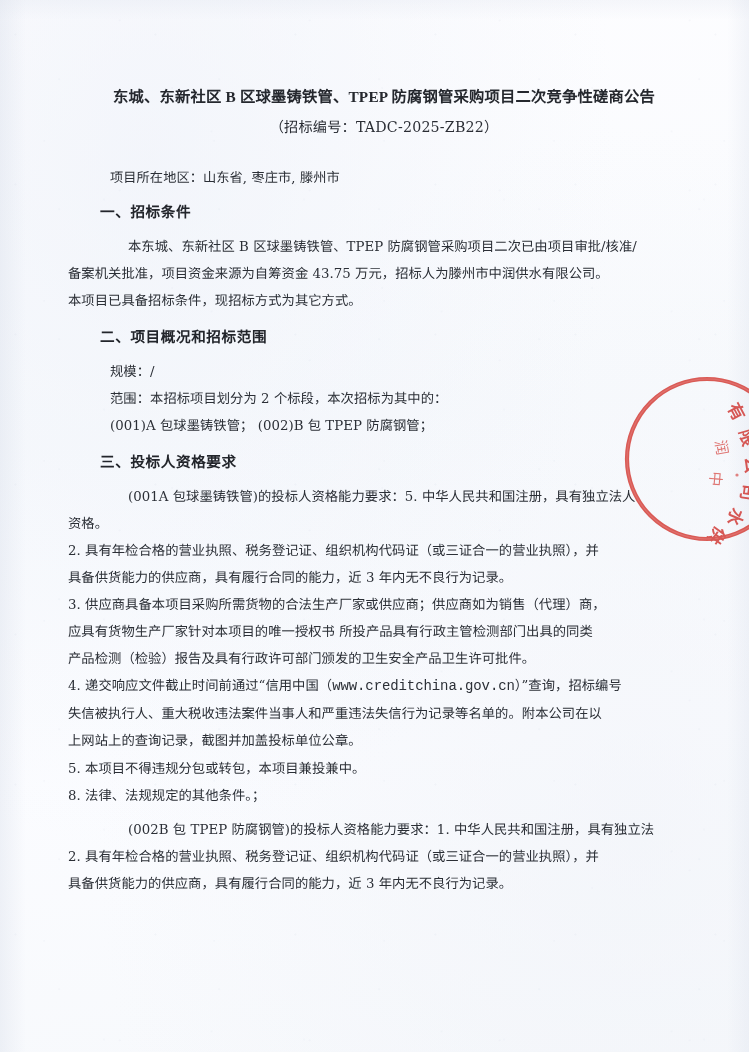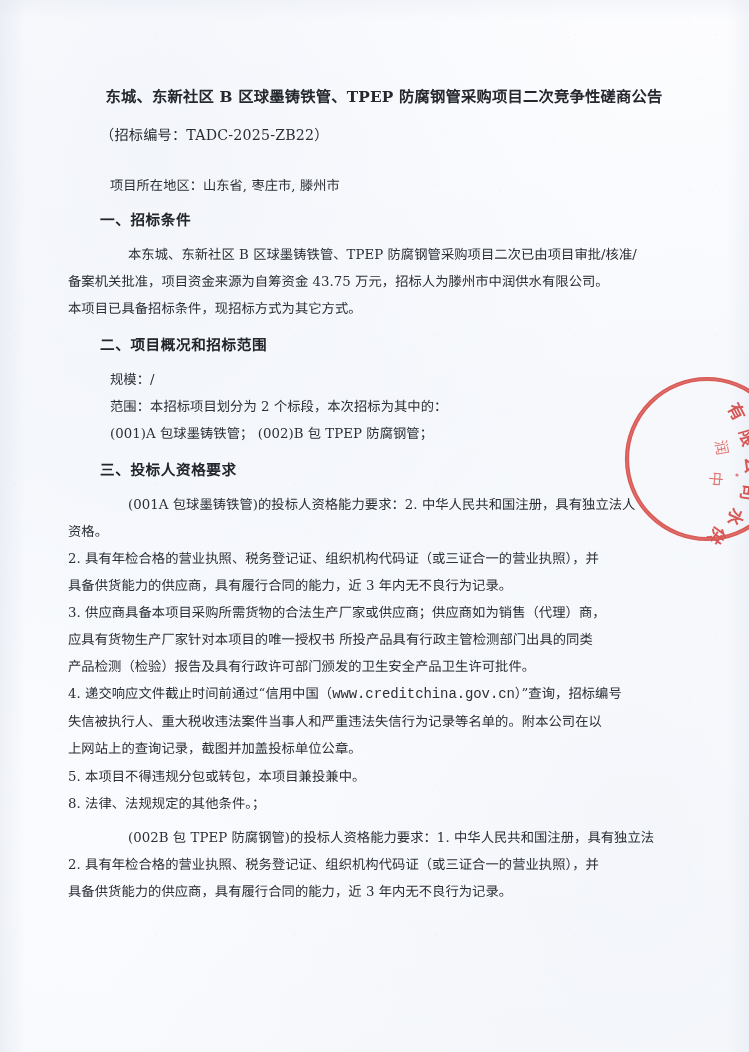--- a/index.html
+++ b/index.html
@@ -62,26 +62,27 @@
     color: #2b2f36;
   }
 
   .doc-title {
     font-size: 15.3px;
     font-weight: bold;
     letter-spacing: 0.2px;
     text-align: center;
     line-height: 1.5;
     color: #25282e;
-    margin: 0 0 16px 0;
+    margin: 0 0 8px 0;
     padding-left: 32px;
+    font-family: Liberation Serif, serif;
   }
   .doc-subtitle {
     font-size: 14.2px;
-    text-align: left;
+    text-align: center;
     line-height: 1.5;
     color: #2a2d34;
     margin: 0 0 30px 0;
     padding-left: 32px;
     letter-spacing: 0.2px;
   }
 
   .meta-line {
     font-size: 13.2px;
     line-height: 1.55;
@@ -195,21 +196,21 @@
     <h2 class="section">二、项目概况和招标范围</h2>
 
     <p class="para sub">规模：/</p>
     <p class="para sub">范围：本招标项目划分为 2 个标段，本次招标为其中的：</p>
     <p class="para sub">(001)A 包球墨铸铁管；    (002)B 包 TPEP 防腐钢管；</p>
 
     <div class="gap-md"></div>
 
     <h2 class="section">三、投标人资格要求</h2>
 
-    <p class="para indent">(001A 包球墨铸铁管)的投标人资格能力要求：2. 中华人民共和国注册，具有独立法人</p>
+    <p class="para indent">(001A 包球墨铸铁管)的投标人资格能力要求：5. 中华人民共和国注册，具有独立法人</p>
     <p class="para flush">资格。</p>
 
     <p class="para listitem">2. 具有年检合格的营业执照、税务登记证、组织机构代码证（或三证合一的营业执照），并</p>
     <p class="para flush">具备供货能力的供应商，具有履行合同的能力，近 3 年内无不良行为记录。</p>
 
     <p class="para listitem">3. 供应商具备本项目采购所需货物的合法生产厂家或供应商；供应商如为销售（代理）商，</p>
     <p class="para flush">应具有货物生产厂家针对本项目的唯一授权书 所投产品具有行政主管检测部门出具的同类</p>
     <p class="para flush">产品检测（检验）报告及具有行政许可部门颁发的卫生安全产品卫生许可批件。</p>
 
     <p class="para listitem"><span>4. 递交响应文件截止时间前通过“信用中国（</span><span class="mono">www.creditchina.gov.cn</span><span>）”查询，招标编号</span></p>

